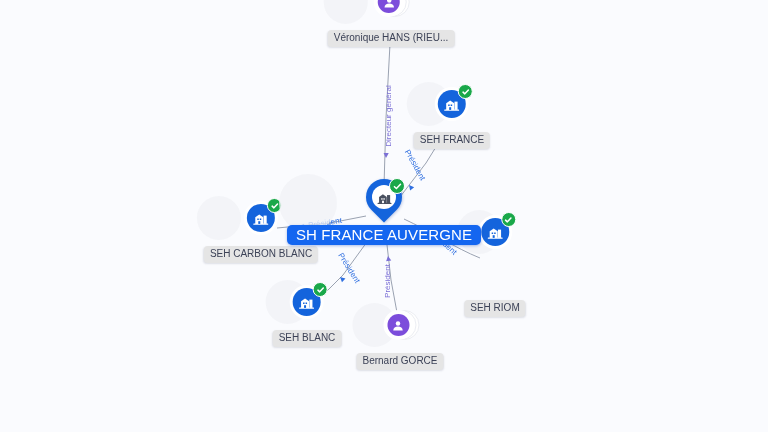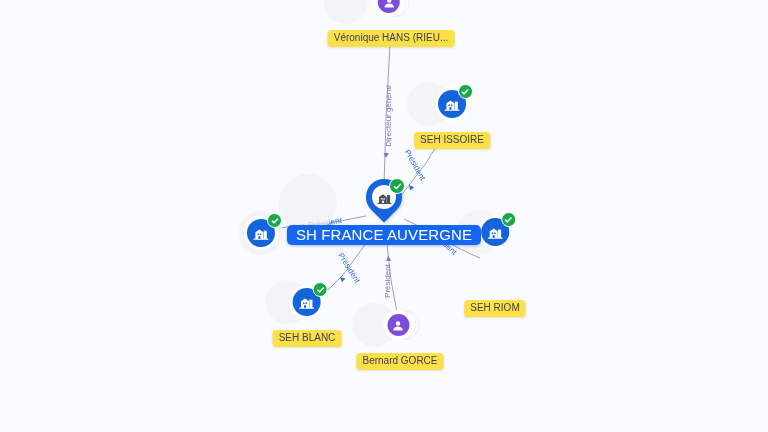--- a/index.html
+++ b/index.html
@@ -120,21 +120,21 @@
     justify-content: center;
   }
   .person-icon svg { display:block; }
   
   .node-label {
     margin-top: 13px;
     position: relative;
     z-index: 5;
     padding: 2px 6px 3px 6px;
     border-radius: 4px;
-    background: #fde047;
+    background: #e5e5e5;
     color: #3c4257;
     font-size: 10px;
     line-height: 12px;
     white-space: nowrap;
     box-shadow: 0 1px 2px rgba(30,40,70,.13);
   }
   .node-label.person-label {
     color: #3c4257;
   }
   
@@ -273,41 +273,42 @@
               <rect x="6.9" y="8.5" width="1.5" height="1.5" fill="#1464dc"></rect>
               <rect x="5.4" y="11.2" width="2" height="2.7" fill="#1464dc"></rect>
             </svg>
           </div>
           <div class="check-badge">
             <svg width="8" height="8" viewBox="0 0 10 10">
               <path d="M1.6 5.2 L3.8 7.3 L8.3 2.6" stroke="#ffffff" stroke-width="1.9" fill="none" stroke-linecap="round" stroke-linejoin="round"></path>
             </svg>
           </div>
         </div>
-        <div class="node-label">SEH ISSOIRE</div>
+        <div class="node-label">SEH FRANCE</div>
       </div>
       <div class="node" style="left: 261px; top: 233px;">
         <div class="halo" style="width:44px;height:44px;left:-7px;top:-7px;"></div>
         <div class="company-icon-wrap">
           <div class="company-icon">
             <svg width="16" height="16" viewBox="0 0 16 16">
               <path d="M1 14.2h13.8" stroke="#ffffff" stroke-width="1.2" stroke-linecap="round"></path>
               <path d="M2.4 13.9V7.3l4-2.8 4 2.8v6.6z" fill="#ffffff"></path>
               <rect x="10.7" y="5.6" width="3.1" height="8.3" fill="#ffffff"></rect>
               <rect x="4.4" y="8.5" width="1.5" height="1.5" fill="#1464dc"></rect>
               <rect x="6.9" y="8.5" width="1.5" height="1.5" fill="#1464dc"></rect>
               <rect x="5.4" y="11.2" width="2" height="2.7" fill="#1464dc"></rect>
             </svg>
           </div>
           <div class="check-badge">
             <svg width="8" height="8" viewBox="0 0 10 10">
               <path d="M1.6 5.2 L3.8 7.3 L8.3 2.6" stroke="#ffffff" stroke-width="1.9" fill="none" stroke-linecap="round" stroke-linejoin="round"></path>
             </svg>
           </div>
         </div>
+        <div class="node-label">SEH CARBON BLANC</div>
       </div>
       <div class="node" style="left: 495px; top: 267px; gap: 40px;">
         <div class="halo" style="width:44px;height:44px;left:-7px;top:-7px;"></div>
         <div class="company-icon-wrap">
           <div class="company-icon">
             <svg width="16" height="16" viewBox="0 0 16 16">
               <path d="M1 14.2h13.8" stroke="#ffffff" stroke-width="1.2" stroke-linecap="round"></path>
               <path d="M2.4 13.9V7.3l4-2.8 4 2.8v6.6z" fill="#ffffff"></path>
               <rect x="10.7" y="5.6" width="3.1" height="8.3" fill="#ffffff"></rect>
               <rect x="4.4" y="8.5" width="1.5" height="1.5" fill="#1464dc"></rect>

